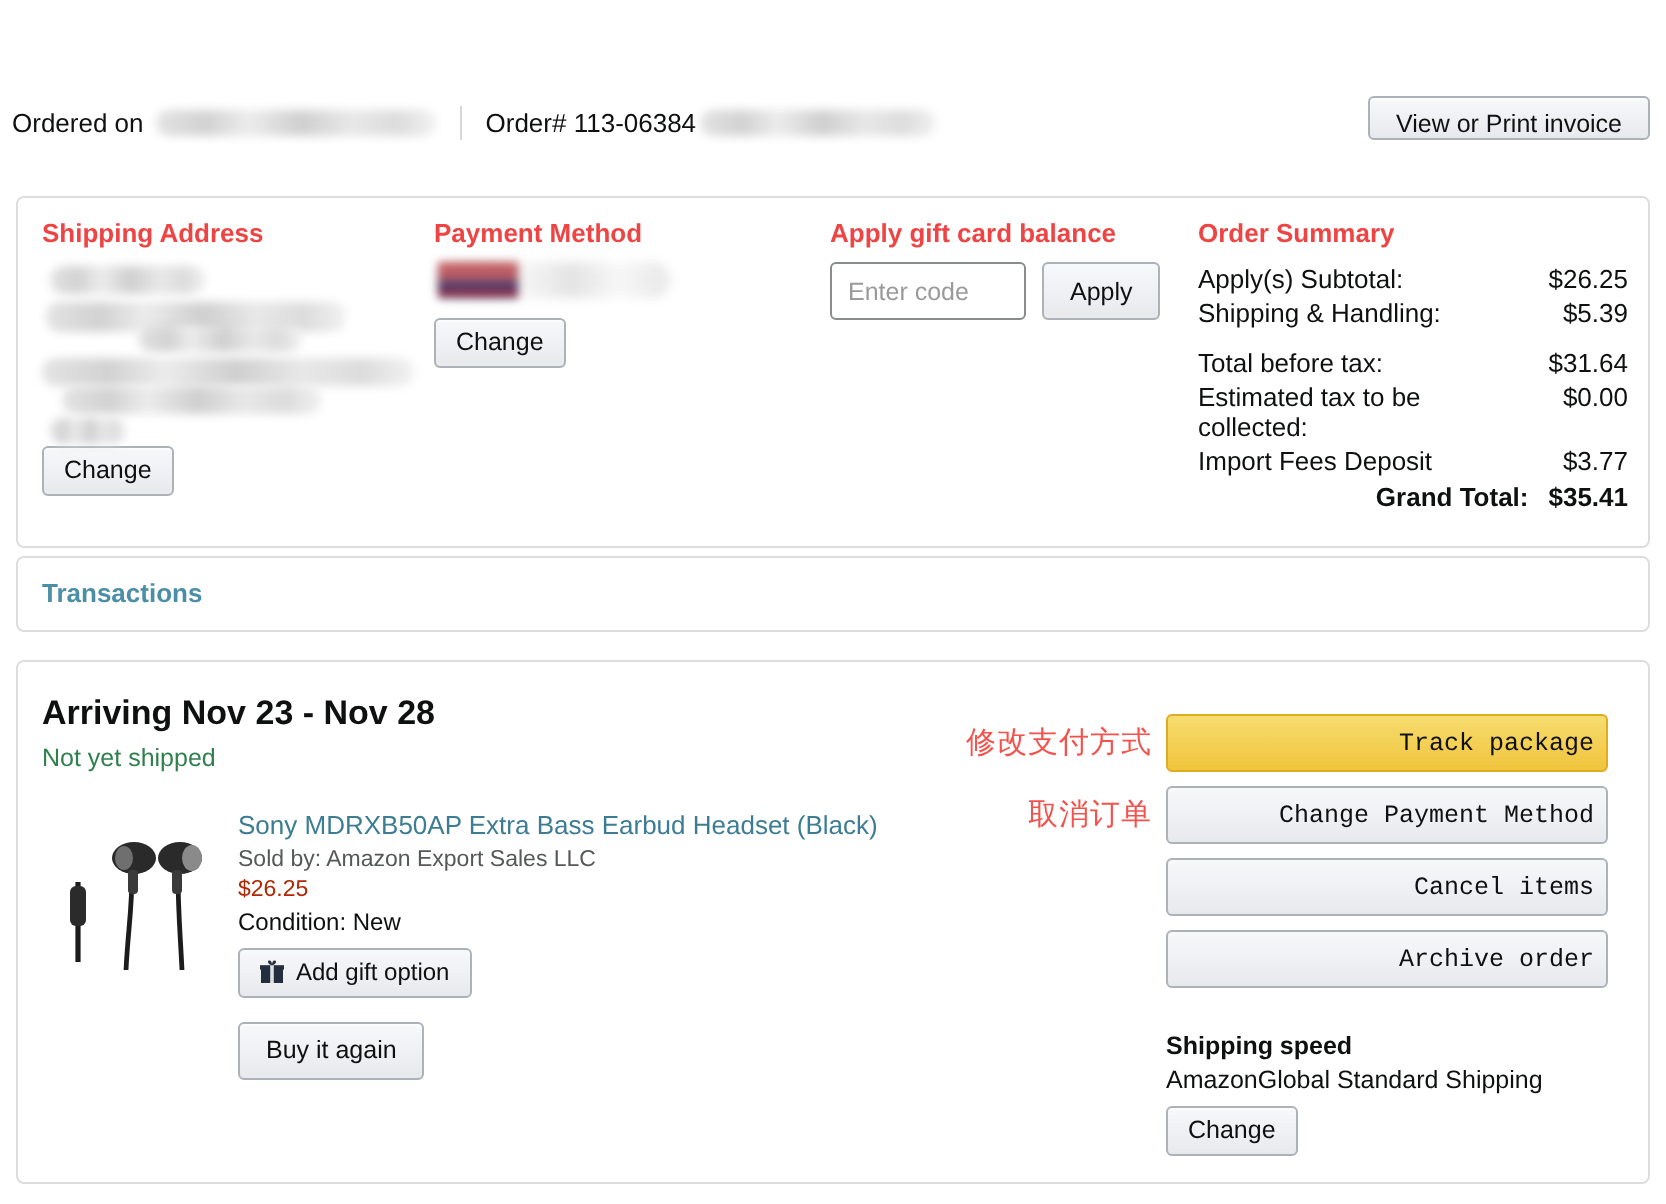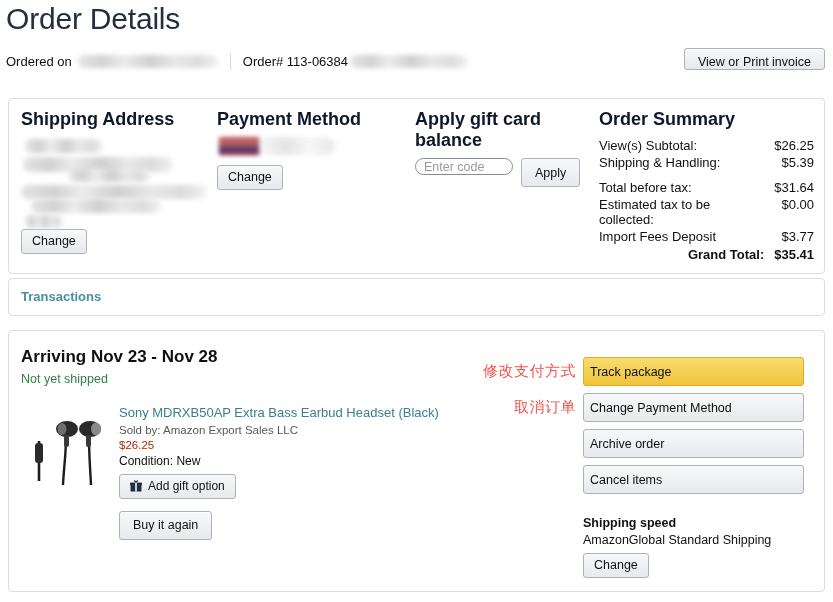--- a/index.html
+++ b/index.html
@@ -47,21 +47,21 @@
 
   
   .card {
     position: absolute; left: 8px; right: 8px;
     background: #fff; border: 1px solid #ddd; border-radius: 4px;
   }
   #summary-card { top: 98px; height: 176px; }
   #transactions-card { top: 278px; height: 38px; border-radius: 4px; }
   #shipment-card { top: 330px; height: 262px; }
 
-  .col-head { font-size: 18px; font-weight: bold; color:#0f172a; margin-bottom: 7px; }
+  .col-head { font-size: 13px; font-weight: bold; color:#ef4444; margin-bottom: 7px; }
 
   .sec { position: absolute; top: 10px; }
   #sec-address { left: 12px; width: 195px; }
   #sec-payment { left: 208px; width: 190px; }
   #sec-gift    { left: 406px; width: 175px; }
   #sec-summary { left: 590px; right: 10px; }
 
   .addr-block { position: relative; height: 92px; margin-top: 2px; }
   .addr-line { position:absolute; left:0; }
   .btn-plain {
@@ -78,22 +78,22 @@
     filter: blur(2.2px);
   }
   .card-blur {
     position:absolute; left:0; top:0; width:118px; height:18px; border-radius:9px;
     background: linear-gradient(90deg,#efefef 0%,#dcdcdc 22%,#f4f4f4 40%,#e2e2e2 58%,#f7f7f7 78%,#e6e6e6 100%);
     filter: blur(2.6px); opacity:.95;
   }
 
   .gift-row { display:flex; align-items:stretch; gap: 8px; }
   .gift-input {
-    width: 98px; height: 17px; padding: 4px 8px;
-    border: 1px solid #888c8c; border-radius: 13px;
+    width: 98px; height: 29px; padding: 4px 8px;
+    border: 1px solid #888c8c; border-radius: 3px;
     font-size: 12.5px; color:#0c4a6e; background:#fff;
     font-family: inherit;
   }
   .gift-input::placeholder { color:#9a9a9a; }
   .apply-btn {
     height: 29px; padding: 0 13px; font-size: 12.5px; color:#0F1111;
     background: linear-gradient(to bottom,#f7f8fa,#e7e9ec);
     border: 1px solid #adb1b8; border-radius: 3px; cursor:pointer;
   }
 
@@ -124,24 +124,24 @@
     display:inline-flex; align-items:center; gap:6px; margin-top:6px;
     padding:4px 10px 5px; font-size:12px; color:#0F1111;
     background: linear-gradient(to bottom,#f7f8fa,#e7e9ec);
     border:1px solid #adb1b8; border-radius:3px; cursor:pointer;
   }
   .buy-again-btn {
     position:absolute; left:110px; top:508px;
   }
   .act-btn {
     display:block; width:100%; height:29px; margin-bottom:7px;
-    font-size:12.5px; color:#0F1111; text-align:left; line-height:27px;
+    font-size:12.5px; color:#0F1111; text-align:right; line-height:27px;
     background: linear-gradient(to bottom,#f7f8fa,#e7e9ec);
     border:1px solid #adb1b8; border-radius:3px; cursor:pointer;
-    font-family: Liberation Sans, sans-serif;
+    font-family: Liberation Mono, monospace;
   }
   .act-btn.primary {
     background: linear-gradient(to bottom,#f7dc6f,#f0c43c);
     border:1px solid #e0ac1f;
   }
   .annot {
     color:#f4534d; font-size:15px; height:29px; line-height:29px;
     margin-bottom:7px; white-space:nowrap; letter-spacing:0.5px;
     font-family: "DejaVu Sans", sans-serif;
   }
@@ -150,21 +150,20 @@
   .ship-speed { position:absolute; left:582px; top:515px; width:240px; }
   .ship-speed-h { font-size:12.5px; font-weight:bold; }
   .ship-speed-v { font-size:12.5px; margin-top:3px; }
   .ship-speed .btn-plain { margin-top:6px; }
 </style>
 </head>
 <body>
 
 <div class="page">
 
-  <div class="page-title">Order Details</div>
 
   <div class="subhead">
     <span class="lbl">Ordered on</span>
     <span class="redact" style="width:140px;margin-left:6px;"></span>
     <span class="vdiv"></span>
     <span class="lbl">Order# 113-06384</span>
     <span class="redact" style="width:118px;margin-left:2px;"></span>
   </div>
 
   <button class="invoice-btn">View or Print invoice</button>
@@ -199,21 +198,21 @@
         <input class="gift-input" type="text" placeholder="Enter code" style="">
         <button class="apply-btn">Apply</button>
       </div>
     </div>
 
     <div class="sec" id="sec-summary">
       <div class="col-head">Order Summary</div>
       <table class="sum-tbl">
         <tbody id="sum-body">
             <tr>
-              <td>View(s) Subtotal:</td>
+              <td>Apply(s) Subtotal:</td>
               <td class="val">$26.25</td>
             </tr>
             <tr>
               <td>Shipping &amp; Handling:</td>
               <td class="val">$5.39</td>
             </tr>
             <tr class="gap">
               <td>Total before tax:</td>
               <td class="val">$31.64</td>
             </tr>
@@ -284,22 +283,22 @@
       <div id="annot-list">
           <div class="annot">修改支付方式</div>
           <div class="annot">取消订单</div>
           <div class="annot blank"></div>
         </div>
     </div>
     <div style="position:absolute;left:574px;top:26px;width:221px;">
       <div id="action-list">
           <button class="act-btn primary">Track package</button>
           <button class="act-btn">Change Payment Method</button>
+          <button class="act-btn">Cancel items</button>
           <button class="act-btn">Archive order</button>
-          <button class="act-btn">Cancel items</button>
         </div>
     </div>
 
     <div class="ship-speed" style="position:absolute;left:574px;top:185px;">
       <div class="ship-speed-h">Shipping speed</div>
       <div class="ship-speed-v">AmazonGlobal Standard Shipping</div>
       <button class="btn-plain">Change</button>
     </div>
   </div>
 </div>

